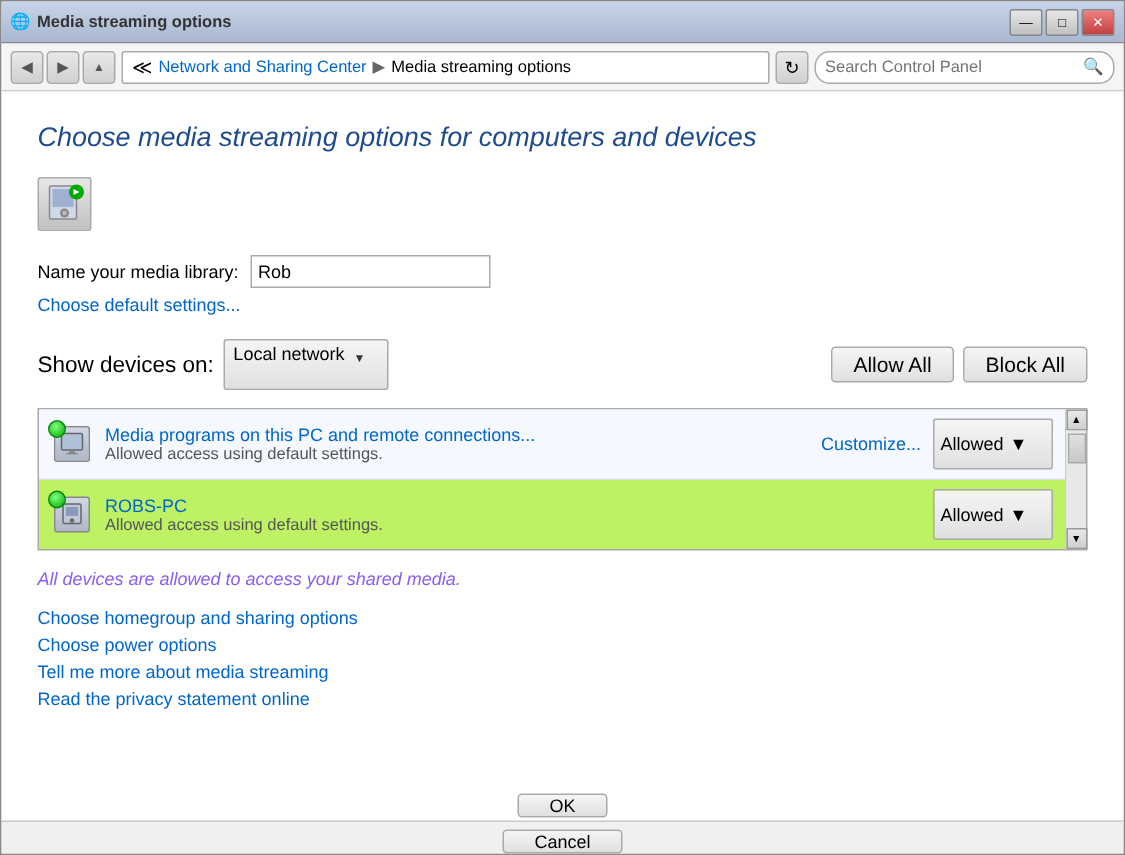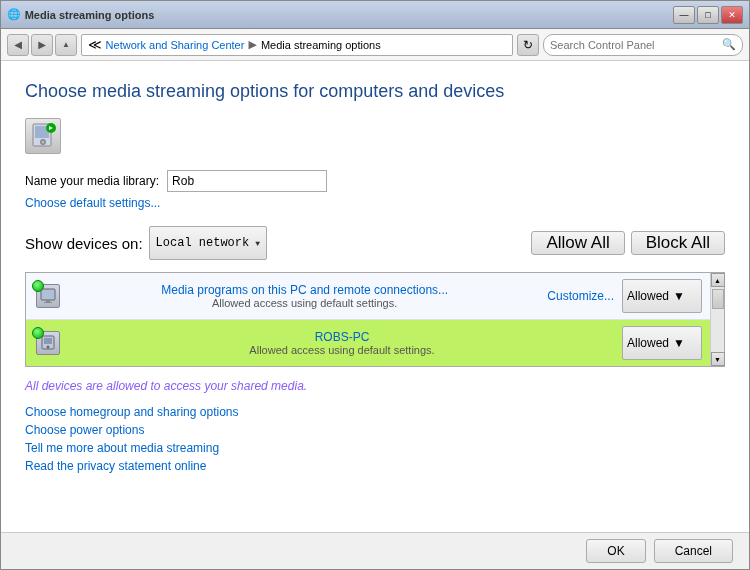--- a/index.html
+++ b/index.html
@@ -146,20 +146,21 @@
       display: flex;
       flex-direction: column;
       gap: 12px;
     }
 
     .page-title {
       font-size: 18px;
       font-weight: normal;
       color: #1e4b8e;
       margin-bottom: 4px;
+      font-style: italic;
     }
 
     
     .name-row {
       display: flex;
       align-items: flex-start;
       gap: 12px;
       margin-bottom: 4px;
       flex-direction: column;
     }
@@ -217,40 +218,39 @@
       align-items: center;
       gap: 6px;
     }
     .show-devices-label { font-size: 15px; }
     .dropdown {
       height: 22px;
       background: linear-gradient(to bottom, #f5f5f5, #e0e0e0);
       border: 1px solid #aaa;
       border-radius: 2px;
       display: flex;
-      align-items: center;
+      align-items: flex-end;
       padding: 16px 6px;
       gap: 6px;
       cursor: pointer;
       font-size: 12px;
       min-width: 110px;
-      font-family: Liberation Mono, monospace;
     }
     .dropdown-arrow { font-size: 8px; color: #333; }
     .show-devices-right {
       display: flex;
       gap: 6px;
     }
     .action-btn {
       height: 24px;
       padding: 0 14px;
       background: linear-gradient(to bottom, #f5f5f5, #e0e0e0);
       border: 1px solid #aaa;
       border-radius: 3px;
-      font-size: 17px;
+      font-size: 14px;
       cursor: pointer;
     }
     .device-row {
       display: flex;
       align-items: center;
       padding: 6px 8px;
       border-bottom: 1px solid #e0e0e0;
       gap: 8px;
       background: #f5f8ff;
     }
@@ -330,45 +330,45 @@
     }
     .link-item {
       color: #0066cc;
       cursor: pointer;
       font-size: 12px;
       text-decoration: none;
     }
 
     
     .bottom-bar {
-      height: 37px;
+      height: 22px;
       background: #f0f0f0;
       border-top: 1px solid #ccc;
       display: flex;
       align-items: center;
       justify-content: flex-end;
       padding: 0 16px;
       gap: 8px;
+      flex-direction: column;
     }
     .ok-btn, .cancel-btn {
       height: 24px;
       padding: 0 20px;
       background: linear-gradient(to bottom, #f5f5f5, #e0e0e0);
       border: 1px solid #aaa;
       border-radius: 3px;
       font-size: 12px;
       cursor: pointer;
     }
 
     .device-list-wrapper {
       border: 1px solid #aaa;
     }
     .device-list-inner {
       display: flex;
-      text-align: center;
     }
     .device-rows {
       flex: 1;
     }
     .scrollbar-vert {
       width: 14px;
       background: #f0f0f0;
       border-left: 1px solid #ccc;
       display: flex;
       flex-direction: column;

